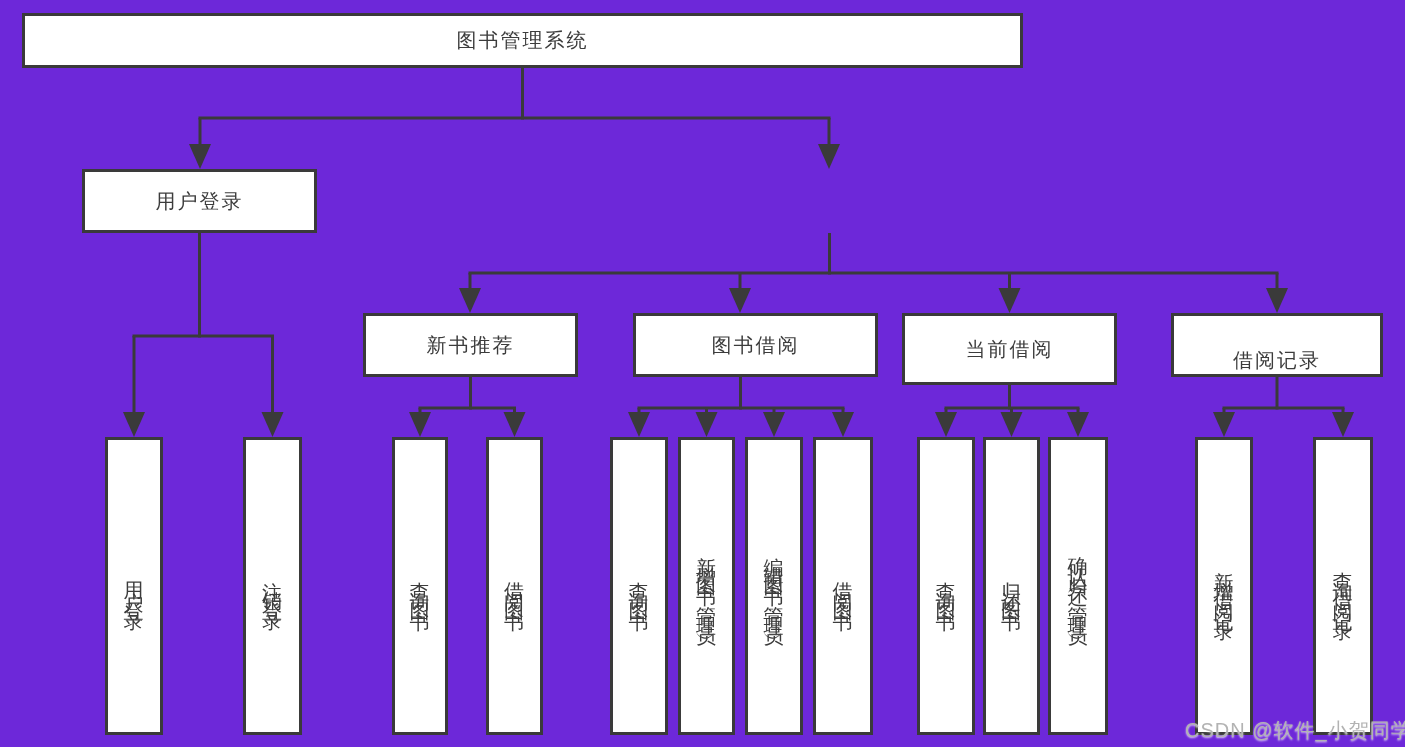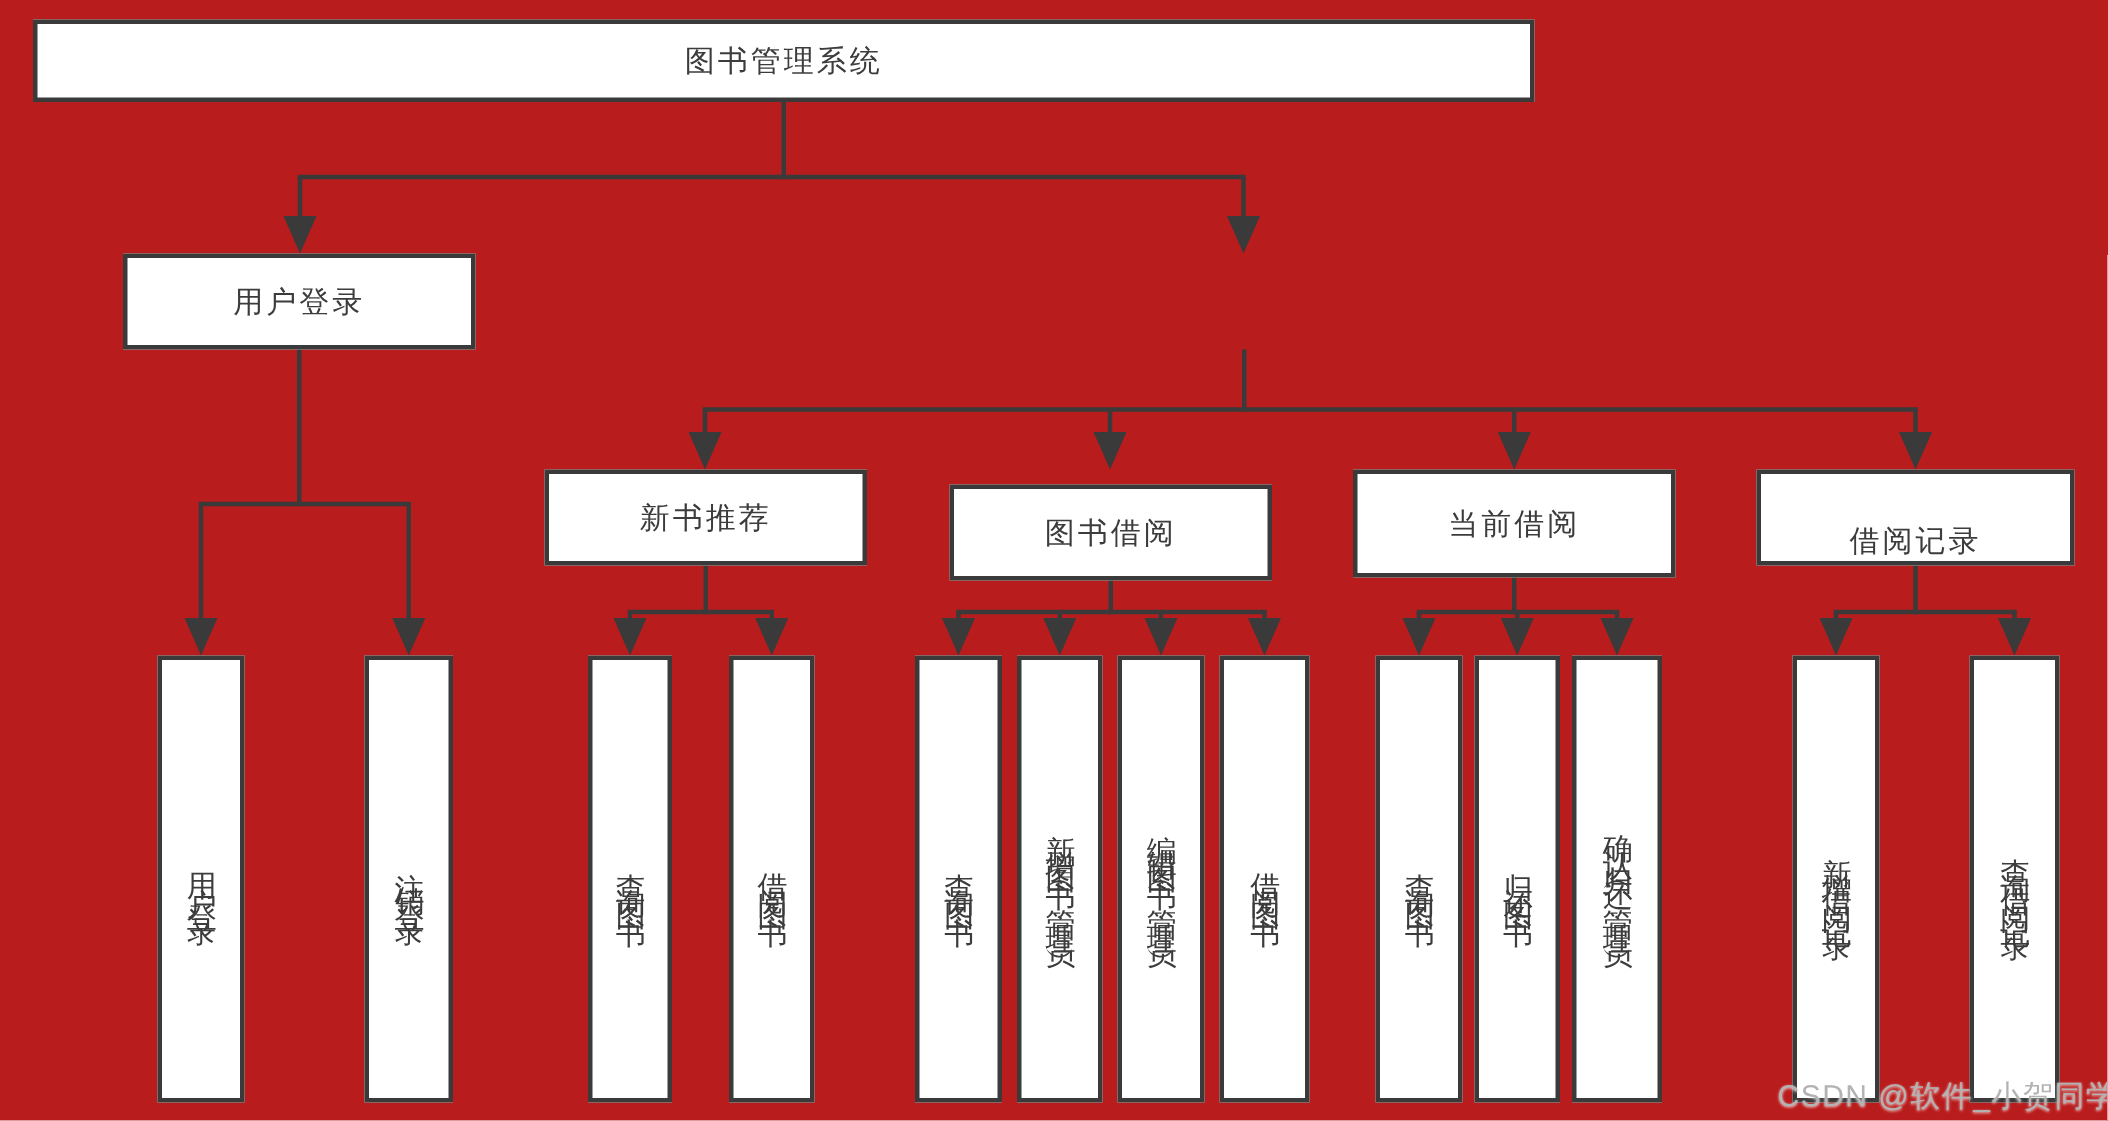--- a/index.html
+++ b/index.html
@@ -1,20 +1,20 @@
 <!DOCTYPE html>
 <html><head>
 <meta charset="utf-8">
 <style>
   html, body { margin: 0; padding: 0; background: #ffffff; }
   #canvas {
     position: relative;
     width: 1405px;
     height: 747px;
-    background: #b91c1c;
+    background: #6d28d9;
     font-family: "Liberation Sans", "DejaVu Sans", sans-serif;
     overflow: hidden;
   }
   #connectors {
     position: absolute;
     left: 0; top: 0;
     z-index: 0;
   }
   .node {
     position: absolute;
@@ -38,21 +38,21 @@
     font-size: 20px;
     letter-spacing: 10px;
     line-height: 1;
     white-space: nowrap;
   }
   
   .n-root           { left: 22px;   top: 13px;  width: 1001px; height: 55px; }
   .n-user-login     { left: 82px;   top: 169px; width: 235px;  height: 64px; }
   .n-book-mgmt      { left: 712px;  top: 169px; width: 235px;  height: 64px; }
   .n-new-book-rec   { left: 363px;  top: 313px; width: 215px;  height: 64px; }
-  .n-book-borrow    { left: 633px;  top: 323px; width: 215px;  height: 64px; }
+  .n-book-borrow    { left: 633px;  top: 313px; width: 245px;  height: 64px; }
   .n-current-borrow { left: 902px;  top: 313px; width: 215px;  height: 72px; }
   .n-borrow-records { left: 1171px; top: 313px; width: 212px;  height: 64px; align-items: flex-end; }
   .leaf { top: 437px; height: 298px; }
   .n-leaf-0  { left: 105px;  width: 58px; }
   .n-leaf-1  { left: 243px;  width: 59px; }
   .n-leaf-2  { left: 392px;  width: 56px; }
   .n-leaf-3  { left: 486px;  width: 57px; }
   .n-leaf-4  { left: 610px;  width: 58px; }
   .n-leaf-5  { left: 678px;  width: 57px; }
   .n-leaf-6  { left: 745px;  width: 58px; }

